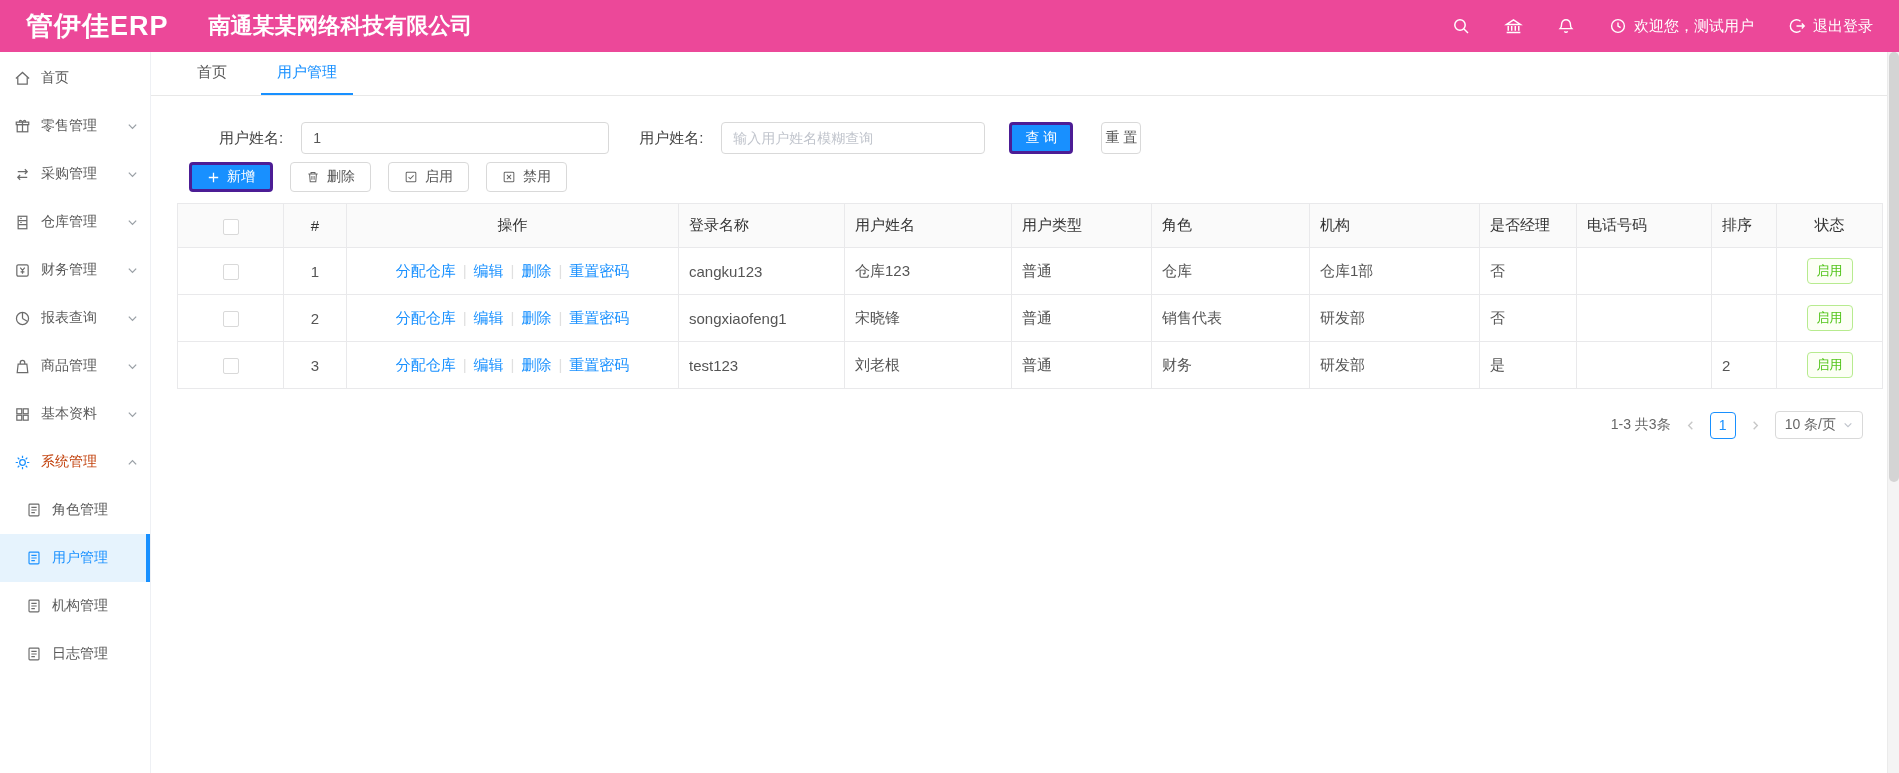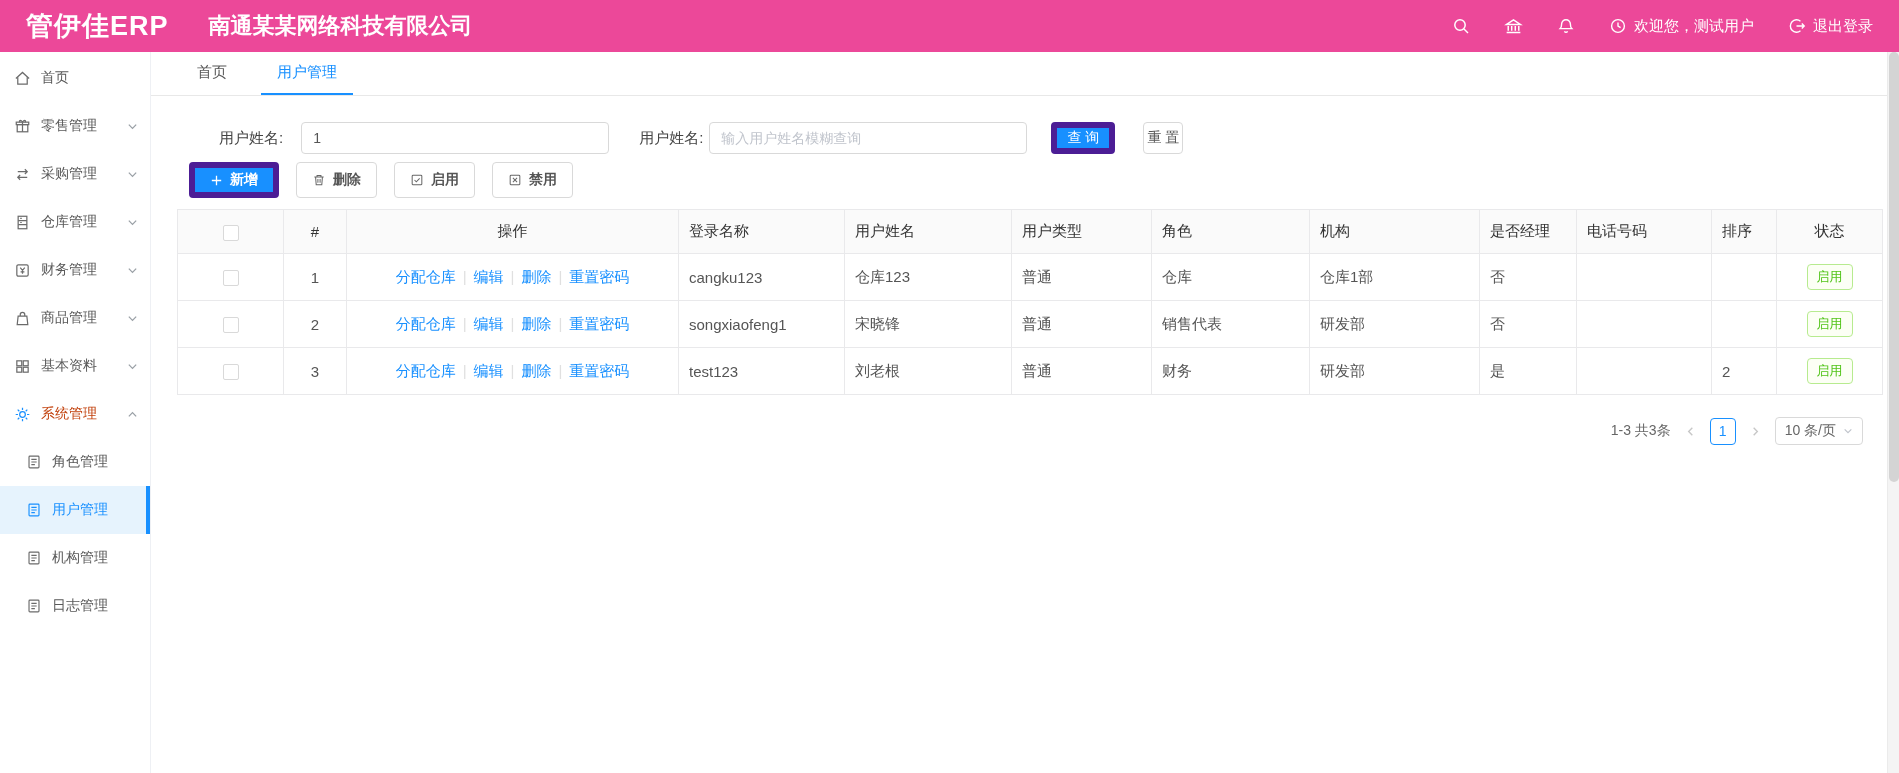--- a/index.html
+++ b/index.html
@@ -35,32 +35,32 @@
     cursor:pointer; margin-right:18px; border-bottom:2px solid transparent; }
   .tab.active { color:#1890ff; border-bottom:2px solid #1890ff; }
 
   
   .filter-row { margin:26px 0 0 68px; display:flex; align-items:center; }
   .lbl { font-size:15px; color:#444; }
   .inp { height:32px; border:1px solid #d9d9d9; border-radius:4px; font-size:14px; color:#555;
     padding:0 11px; outline:none; font-family:inherit; }
   .inp::placeholder { color:#c0c4cc; }
   .inp1 { width:308px; margin-left:18px; }
-  .inp2 { width:318px; margin-left:6px; }
+  .inp2 { width:264px; margin-left:18px; }
   .lbl2 { margin-left:30px; }
   .btn { height:32px; border-radius:4px; font-size:14px; cursor:pointer; display:inline-flex;
     align-items:center; justify-content:center; font-family:inherit; }
-  .btn-primary { background:#1890ff; border:6px solid #4c1d95; color:#fff; }
+  .btn-primary { background:#1890ff; border:3px solid #4c1d95; color:#fff; }
   .btn-plain { background:#fff; border:1px solid #d9d9d9; color:#555; }
   .btn-search { width:64px; margin-left:24px; }
   .btn-reset { width:40px; margin-left:28px; }
 
   
   .toolbar { margin:8px 0 0 38px; display:flex; align-items:center; gap:17px; }
-  .tb-btn { padding:5px 15px; height:36px; gap:7px;font-weight:bold; }
+  .tb-btn { padding:5px 15px; height:30px; gap:7px; }
 
   
   .tbl-wrap { margin:11px 0 0 26px; }
   table { border-collapse:collapse; table-layout:fixed; width:1705px; font-size:15px; }
   th, td { border:1px solid #e9e9eb; padding:0 10px; overflow:hidden; white-space:nowrap; }
   th { background:#fafafa; color:#333; font-weight:500; height:44px; text-align:left; }
   td { height:47px; color:#555; }
   .c-center { text-align:center; }
   .chk { width:16px; height:16px; border:1px solid #d9d9d9; border-radius:2px; background:#fff;
     display:inline-block; vertical-align:middle; cursor:pointer; }
@@ -168,20 +168,30 @@
       <svg class="chev" width="11" height="11" viewBox="0 0 12 12" fill="none" stroke="currentColor" stroke-width="1.4">
           <path d="M2 4 L6 8 L10 4"></path>
         </svg>
     </div>
     <div class="side-item">
       <svg width="17" height="17" viewBox="0 0 18 18" fill="none" stroke="#6b6b6b" stroke-width="1.3">
           <rect x="3" y="3" width="12" height="12" rx="1.5"></rect>
           <path d="M6.6 6 L9 8.8 L11.4 6 M9 8.8 V12.4 M7 10.4 H11"></path>
         </svg>
       <span>财务管理</span>
+      <svg class="chev" width="11" height="11" viewBox="0 0 12 12" fill="none" stroke="currentColor" stroke-width="1.4">
+          <path d="M2 4 L6 8 L10 4"></path>
+        </svg>
+    </div>
+    <div class="side-item">
+      <svg width="17" height="17" viewBox="0 0 18 18" fill="none" stroke="#6b6b6b" stroke-width="1.3">
+          <circle cx="9" cy="9" r="6.4"></circle>
+          <path d="M9 9 V2.6 M9 9 L14.4 12.2"></path>
+        </svg>
+      <span>报表查询</span>
       <svg class="chev" width="11" height="11" viewBox="0 0 12 12" fill="none" stroke="currentColor" stroke-width="1.4">
           <path d="M2 4 L6 8 L10 4"></path>
         </svg>
     </div>
     <div class="side-item">
       <svg width="17" height="17" viewBox="0 0 18 18" fill="none" stroke="#6b6b6b" stroke-width="1.3">
           <path d="M4.4 6.4 H13.6 L14.6 15.4 H3.4 Z"></path>
           <path d="M6.6 6.4 V5 a2.4 2.4 0 0 1 4.8 0 V6.4"></path>
         </svg>
       <span>商品管理</span>

